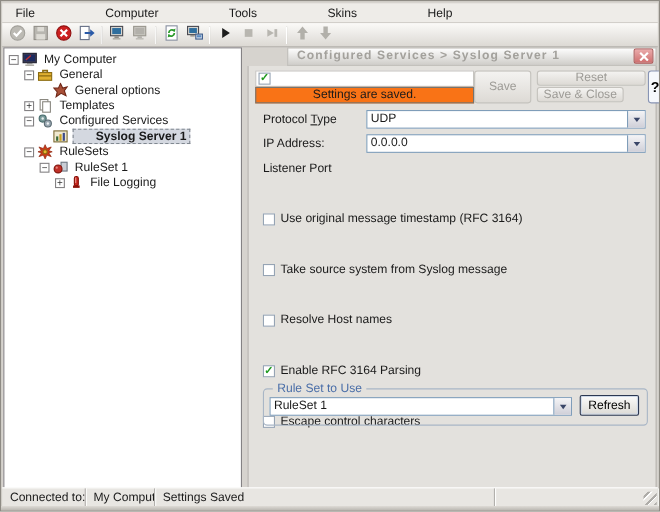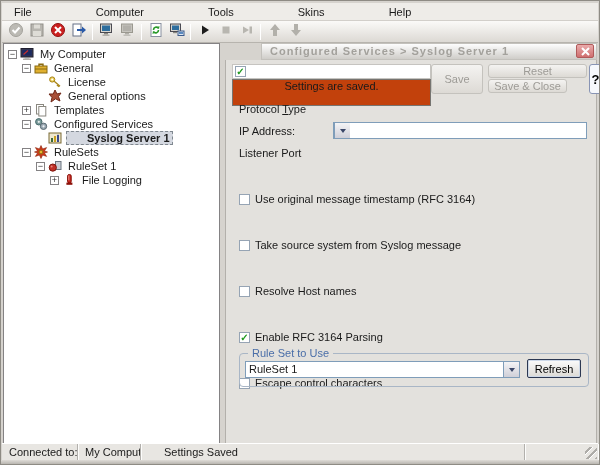--- a/index.html
+++ b/index.html
@@ -31,21 +31,21 @@
   .tree-label { padding:0 2px; }
   .tree-row.selected .tree-label { background:#d4d8e0; border:1px dashed #808890; font-weight:bold;padding-left:20px; }
 
   
   .panel-header { position:absolute; left:0; right:0; top:0; height:17px; background:linear-gradient(#fdfdfd,#cfcdc9); border:1px solid #c3c1bc; color:#a3a19c; font-weight:bold; letter-spacing:1px; line-height:15px; padding-left:8px;margin-left:36px; }
   .close-btn { position:absolute; right:3px; top:1px; width:18px; height:14px; background:linear-gradient(#eaabab,#cf6f6f); border:1px solid #b express05a5a; border:1px solid #b05a5a; border-radius:2px; padding:0; display:flex; align-items:center; justify-content:center; }
   .close-btn svg { display:block; }
   .panel-body { position:absolute; left:0; right:0; top:17px; bottom:0; background:#e3e1dd; border:1px solid #b3b0ab; border-top:none; }
 
   .enable-box { position:absolute; left:6px; top:4px; width:199px; height:15px; background:#fff; border:1px solid #c6c4c0; display:flex; align-items:center; padding-left:2px; }
-  .saved-box { position:absolute; left:6px; top:19px; width:199px; height:27px; background:#c2410c; border:1px solid #767470; text-align:center; line-height:13px; }
+  .saved-box { position:absolute; left:6px; top:19px; width:199px; height:15px; background:#f97316; border:1px solid #767470; text-align:center; line-height:13px; }
 
   .cb { width:11px; height:11px; background:#fff; border:1px solid #96a4b4; flex:0 0 11px; font-size:10px; line-height:10px; text-align:center; color:#1f9a1f; font-weight:bold; }
   .cb-label { margin-left:5px; white-space:nowrap; }
 
   .btn-dis { position:absolute; background:linear-gradient(#f4f3f1,#dddad5); border:1px solid #c4c2bd; border-radius:3px; color:#9d9b96; text-align:center; font-size:11px; padding:0; }
   .save-btn { left:205px; top:4px; width:52px; height:30px; }
   .reset-btn { left:262px; top:4px; width:99px; height:14px; line-height:12px; }
   .saveclose-btn { left:262px; top:19px; width:79px; height:14px; line-height:12px;text-align:center; }
   .help-btn { position:absolute; left:363px; top:4px; width:13px; height:30px; background:#f6f8fc; border:1px solid #8894b4; border-radius:3px; font-weight:bold; font-size:13px; padding:0; }
 
@@ -60,21 +60,21 @@
   .checks { position:absolute; left:13px; top:100px; }
   .check-row { height:14px; display:flex; align-items:center; margin-bottom:0;margin-top:32px; }
 
   .groupbox { position:absolute; left:13px; top:293px; width:350px; height:34px; border:1px solid #a9b6c6; border-radius:4px; }
   .group-label { position:absolute; left:8px; top:-7px; background:#e3e1dd; padding:0 4px; color:#4a6ea8; }
   .refresh-btn { position:absolute; left:301px; top:299px; width:54px; height:19px; background:linear-gradient(#fbfbfb,#dcdad5); border:1px solid #2c3852; box-shadow:inset 0 0 0 1px #cdd8e8; border-radius:2px; font-size:11px; padding:0; }
 
   
   .statusbar { position:absolute; left:1px; right:1px; bottom:4px; height:17px; background:#e8e6e2; border-top:1px solid #fff; display:flex; }
   .sb-sec { border-right:1px solid #b2b0ac; box-shadow:1px 0 0 #fdfdfc; padding-left:7px; line-height:16px; white-space:nowrap; overflow:hidden; }
-  .sb-1 { width:76px; } .sb-2 { width:63px; } .sb-3 { width:368px;margin-left:16px; } .sb-4 { flex:1; position:relative; border-right:none; }
+  .sb-1 { width:76px; } .sb-2 { width:63px; } .sb-3 { width:309px; } .sb-4 { flex:1; position:relative; border-right:none; }
   .grip { position:absolute; right:1px; bottom:1px; width:12px; height:12px;
           background:repeating-linear-gradient(135deg, transparent 0 3px, #aeaca8 3px 5px, #fff 5px 6px); }
   .bottom-strip { position:absolute; left:0; right:0; bottom:0; height:4px; background:linear-gradient(#dedbd6,#b9b6b0); }
 </style>
 </head>
 <body>
 
 <div class="window">
 
   <div class="menubar">
@@ -196,31 +196,20 @@
         <div class="tree-row" style="padding-left: 18px;">
           <span class="tree-expander">−</span>
           <span class="tree-icon">
             <svg width="14" height="14" viewBox="0 0 14 14">
               <rect x="1" y="5" width="12" height="7" fill="#e0b030" stroke="#8a6a10"></rect>
               <path d="M5 5 L5 3.2 L9 3.2 L9 5" stroke="#8a6a10" stroke-width="1.4" fill="none"></path>
               <path d="M1 8 L13 8" stroke="#8a6a10"></path>
             </svg>
           </span>
           <span class="tree-label">General</span>
-        </div>
-        <div class="tree-row" style="padding-left: 32px;">
-          <span class="tree-spacer"></span>
-          <span class="tree-icon">
-            <svg width="14" height="14" viewBox="0 0 14 14">
-              <circle cx="4.2" cy="4.5" r="2.6" fill="#eccf58" stroke="#a88418"></circle>
-              <circle cx="4.2" cy="4.5" r="1" fill="#fff"></circle>
-              <path d="M6.2 6.3 L12 11.3 M10 9.8 L9 11.2 M11.2 10.6 L10.4 12" stroke="#a88418" stroke-width="1.3" fill="none"></path>
-            </svg>
-          </span>
-          <span class="tree-label">License</span>
         </div>
         <div class="tree-row" style="padding-left: 32px;">
           <span class="tree-spacer"></span>
           <span class="tree-icon">
             <svg width="14" height="14" viewBox="0 0 14 14">
               <polygon points="7,1 9,5 13,4 10.5,7.5 12,12 7.5,9.8 3,13 4,8.5 1,5 5.2,5" fill="#a85038" stroke="#702818"></polygon>
             </svg>
           </span>
           <span class="tree-label">General options</span>
         </div>
@@ -309,23 +298,30 @@
           <div class="cb" id="enable-cb">✓</div>
         </div>
         <div class="saved-box">Settings are saved.</div>
 
         <button class="btn-dis save-btn">Save</button>
         <button class="btn-dis reset-btn">Reset</button>
         <button class="btn-dis saveclose-btn">Save &amp; Close</button>
         <button class="help-btn">?</button>
 
         <div class="fld-label" style="top:43px"><span>Protocol </span><span class="accel">T</span><span>ype</span></div>
+        <div class="combo" style="left:107px; top:40px; width:254px">
+          <div class="combo-val">UDP</div>
+          <div class="combo-arrow">
+              <div class="tri-down"></div>
+            </div>
+        </div>
 
         <div class="fld-label" style="top:65px">IP Address:</div>
         <div class="combo" style="left:107px; top:62px; width:254px">
+          <div class="combo-val">0.0.0.0</div>
           <div class="combo-arrow">
               <div class="tri-down"></div>
             </div>
         </div>
 
         <div class="fld-label" style="top:87px">Listener Port</div>
 
         <div class="checks">
             <div class="check-row">
               <span class="cb"></span>

